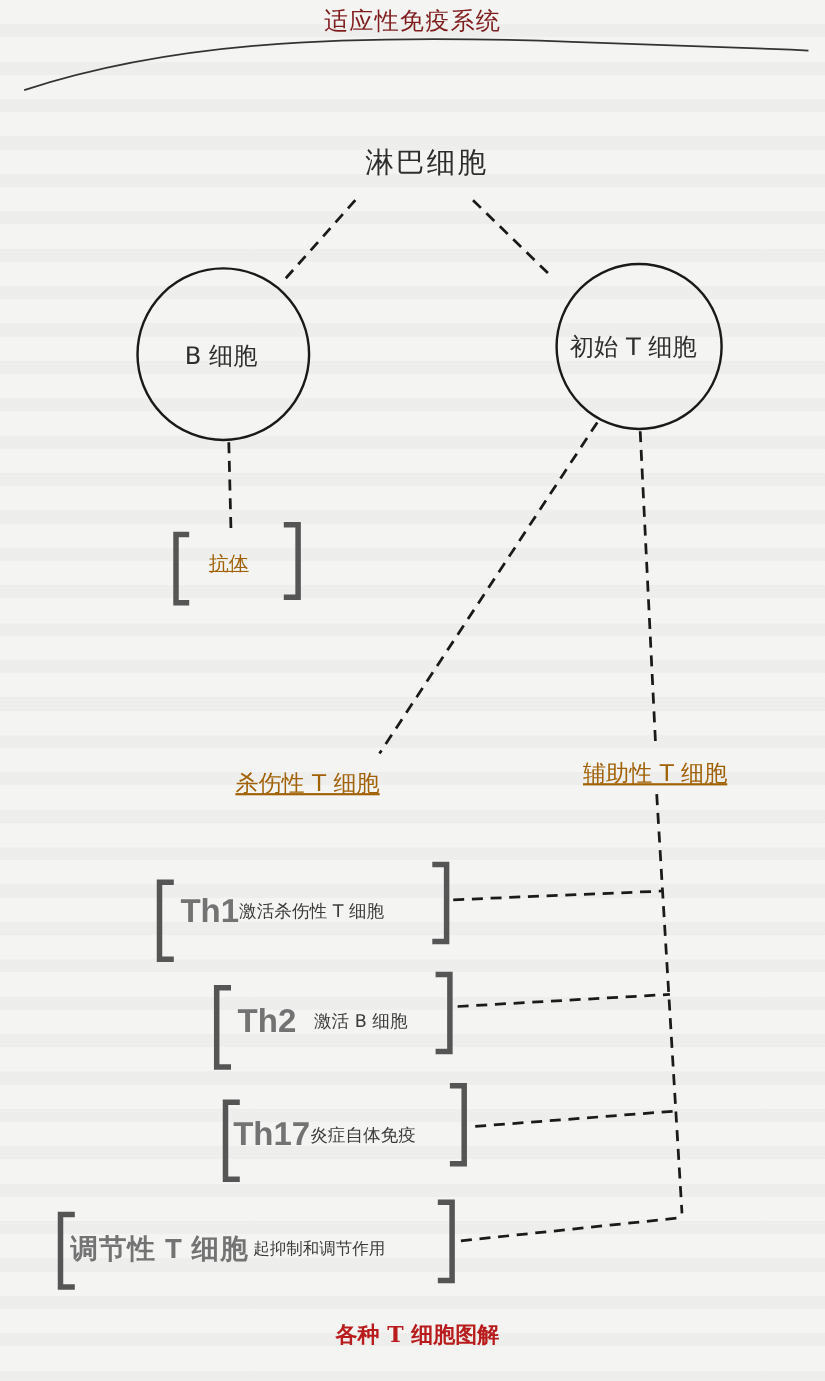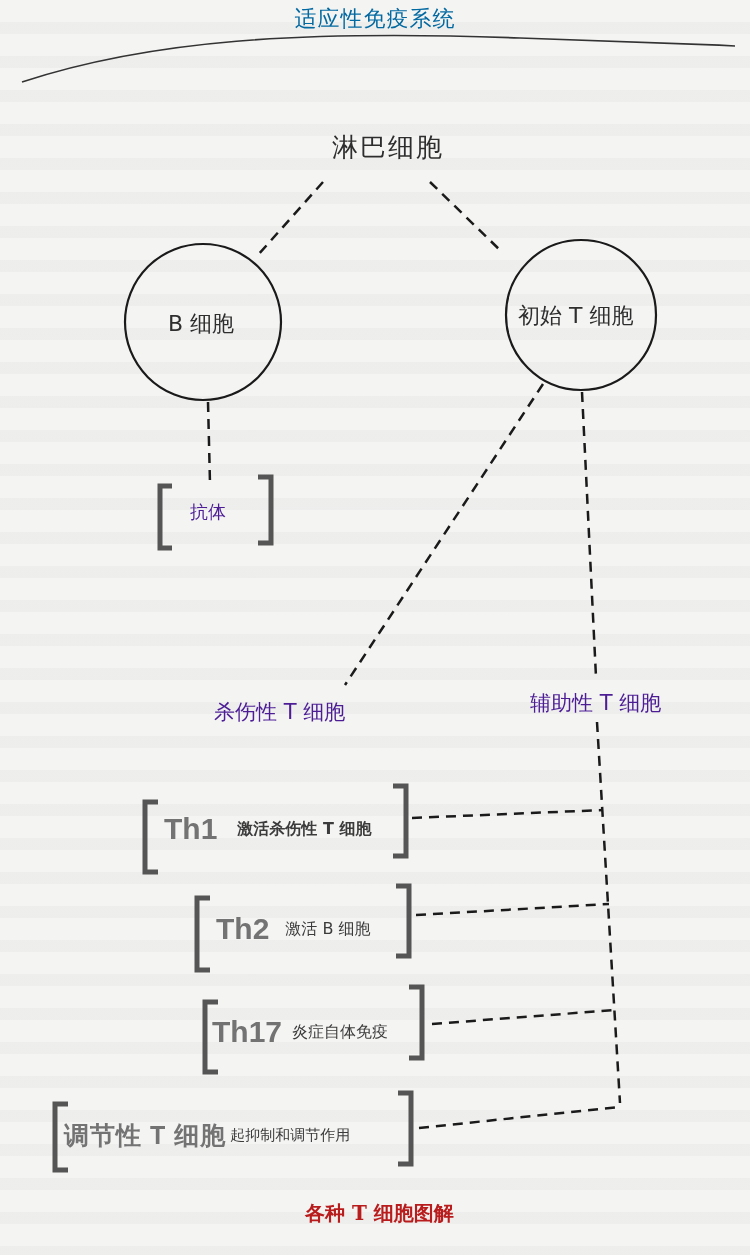--- a/index.html
+++ b/index.html
@@ -8,24 +8,24 @@
       background: #f4f4f3;
       font-family: "DejaVu Sans", "Liberation Sans", sans-serif;
       color: #3a3a3a;
     }
     .bgtext {
       position: absolute; left: 0; top: 0; width: 750px; height: 1255px;
       background-image: repeating-linear-gradient(180deg, rgba(0,0,0,0) 0px, rgba(0,0,0,0) 22px, rgba(120,120,120,0.05) 22px, rgba(120,120,120,0.05) 34px);
       pointer-events: none;
     }
     .abs { position: absolute; white-space: nowrap; }
-    #page-header-title { left: 0; width: 750px; text-align: center; top: 4px; font-size: 22px; color: #0369a1; letter-spacing: 1px; }
+    #page-header-title { left: 0; width: 750px; text-align: center; top: 4px; font-size: 22px; color: #7f1d1d; letter-spacing: 1px; }
     svg.lines { position: absolute; left: 0; top: 0; }
     .circle-label { font-size: 22px; color: #2e2e2e; }
-    .plain-label { font-size: 21px; color: #4c1d95; }
+    .plain-label { font-size: 21px; color: #a16207; text-decoration: underline; }
     .boxlabel-main { font-weight: bold; font-size: 30px; color: #737373; font-family: "Liberation Sans", "DejaVu Sans", sans-serif; }
     .boxlabel-sub { font-size: 16px; color: #3c3c3c; margin-left: 10px; }
     .caption { font-family: "DejaVu Serif", "Liberation Serif", serif; font-weight: bold; font-size: 20px; color: #b91c1c; }
     .row { display: flex; align-items: center; }
   </style>
 </head>
 <body>
 
 <div class="bgtext"></div>
 
@@ -72,31 +72,31 @@
 
 <div class="abs circle-label" style="left:332px; top:130px; font-size:26px; letter-spacing:2px;">淋巴细胞</div>
 <div class="abs circle-label" style="left:168px; top:309px;">B 细胞</div>
 <div class="abs circle-label" style="left:518px; top:301px;">初始 T 细胞</div>
 <div class="abs plain-label" style="left:190px; top:500px; font-size:18px;">抗体</div>
 <div class="abs plain-label" style="left:214px; top:698px;">杀伤性 T 细胞</div>
 <div class="abs plain-label" style="left:530px; top:689px;">辅助性 T 细胞</div>
 
 <div class="abs row" style="left:164px; top:812px;">
   <span class="boxlabel-main">Th1</span>
-  <span class="boxlabel-sub" style="margin-left:20px;font-weight:bold;">激活杀伤性 T 细胞</span>
+  <span class="boxlabel-sub" style="margin-left:0;">激活杀伤性 T 细胞</span>
 </div>
 
 <div class="abs row" style="left:216px; top:912px;">
   <span class="boxlabel-main">Th2</span>
   <span class="boxlabel-sub" style="margin-left:16px;">激活 B 细胞</span>
 </div>
 
 <div class="abs row" style="left:212px; top:1015px;">
   <span class="boxlabel-main">Th17</span>
-  <span class="boxlabel-sub" style="margin-left:10px;">炎症自体免疫</span>
+  <span class="boxlabel-sub" style="margin-left:0;">炎症自体免疫</span>
 </div>
 
 <div class="abs row" style="left:64px; top:1119px;">
   <span class="boxlabel-main" style="font-size:25px; letter-spacing:1px;">调节性 T 细胞</span>
   <span class="boxlabel-sub" style="margin-left:4px; font-size:15px;">起抑制和调节作用</span>
 </div>
 
 <div class="abs caption" style="left:305px; top:1200px;">各种 T 细胞图解</div>
 
 </body></html>

